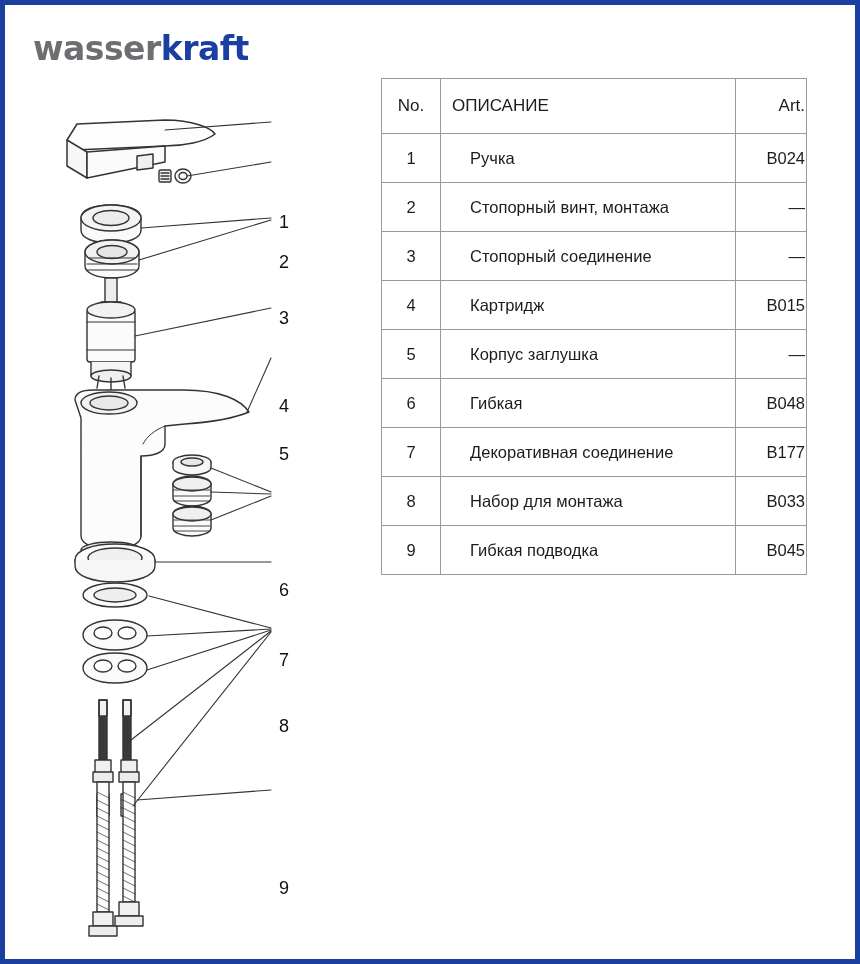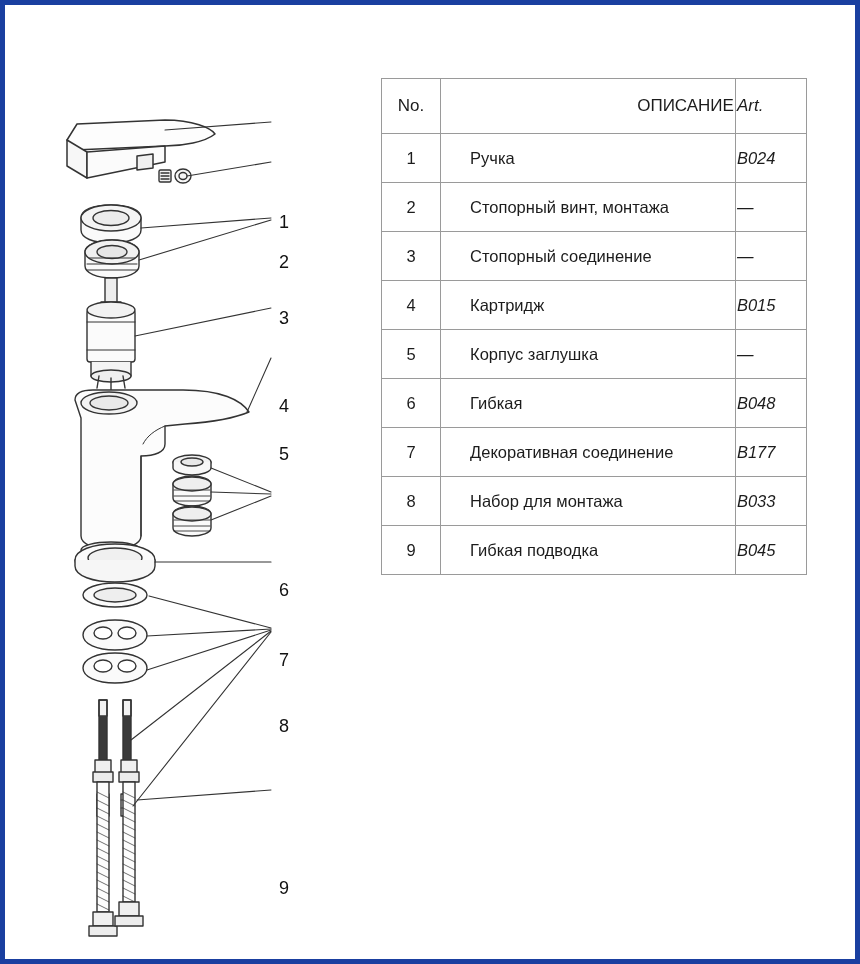--- a/index.html
+++ b/index.html
@@ -51,22 +51,22 @@
     font-size: 16.5px;
     color: #1c1c1c;
     font-weight: normal;
     font-family: "Liberation Sans", sans-serif;
   }
   .parts-table th {
     font-size: 17px;
   }
   .col-no { width: 64px; text-align: center; }
   .col-desc { width: 306px; text-align: left; padding-left: 29px; }
-  .col-art { width: 76px; text-align: left; font-style: italic; }
-  .parts-table th.col-desc { text-align: right; padding-left: 4px; }
+  .col-art { width: 76px; text-align: right; }
+  .parts-table th.col-desc { text-align: left; padding-left: 11px; }
   .parts-table thead th { height: 52px; }
 
   
   .diagram {
     position: absolute;
     left: 10px;
     top: 95px;
     width: 350px;
     height: 840px;
   }
@@ -77,20 +77,23 @@
     font-size: 18px;
     color: #111;
     font-family: "Liberation Sans", sans-serif;
   }
 </style>
 </head>
 <body>
 
 <div class="page">
 
+  <div class="logo">
+    <span class="wasser">wasser</span><span class="kraft">kraft</span>
+  </div>
 
   <div class="diagram">
     <svg width="350" height="840" viewBox="0 0 350 840" xmlns="http://www.w3.org/2000/svg">
       <g fill="none" stroke="#333" stroke-width="1.4" stroke-linejoin="round" stroke-linecap="round">
 
         <g stroke-width="1.5">
           <path d="M52 40 L62 24 L150 20 C178 20 196 28 200 34 C190 42 168 46 150 46 L60 50 Z" fill="#fdfdfd"></path>
           <path d="M52 40 L52 66 L72 78 L72 52 Z" fill="#f7f7f7"></path>
           <path d="M72 52 L150 46 L150 62 L72 78 Z" fill="#fbfbfb"></path>
           <path d="M122 56 L138 54 L138 68 L122 70 Z" fill="#f0f0f0"></path>

